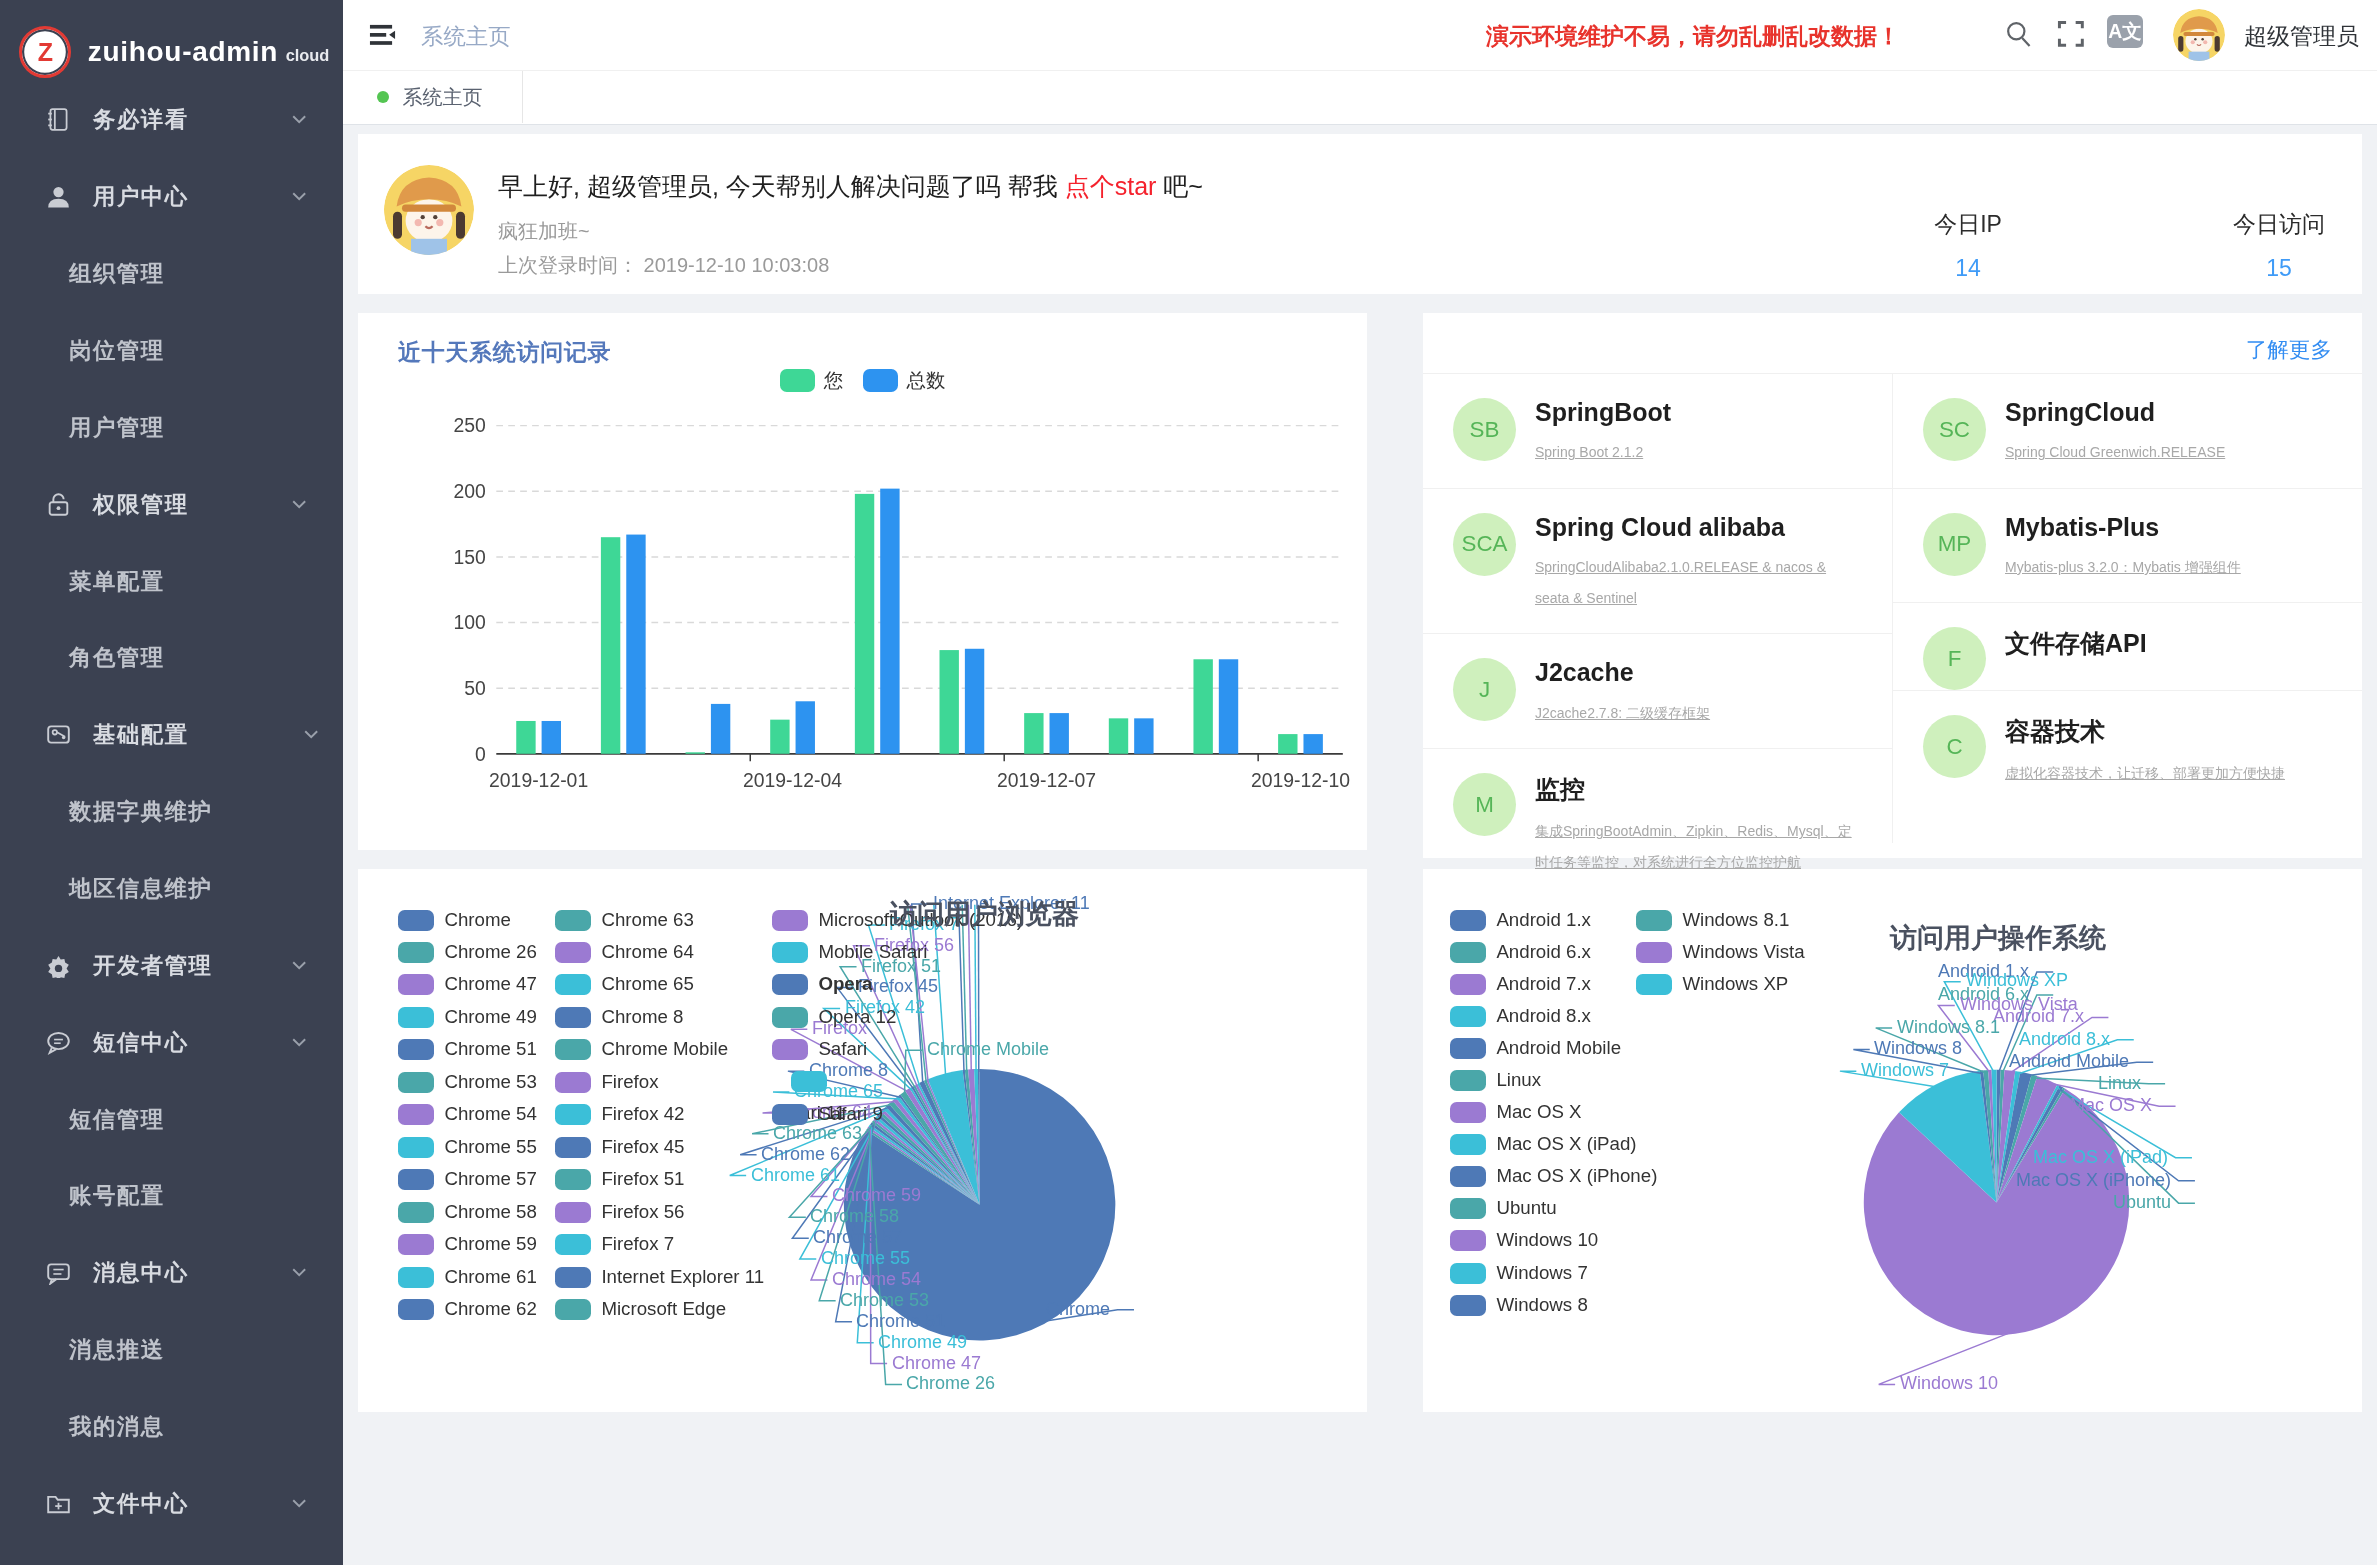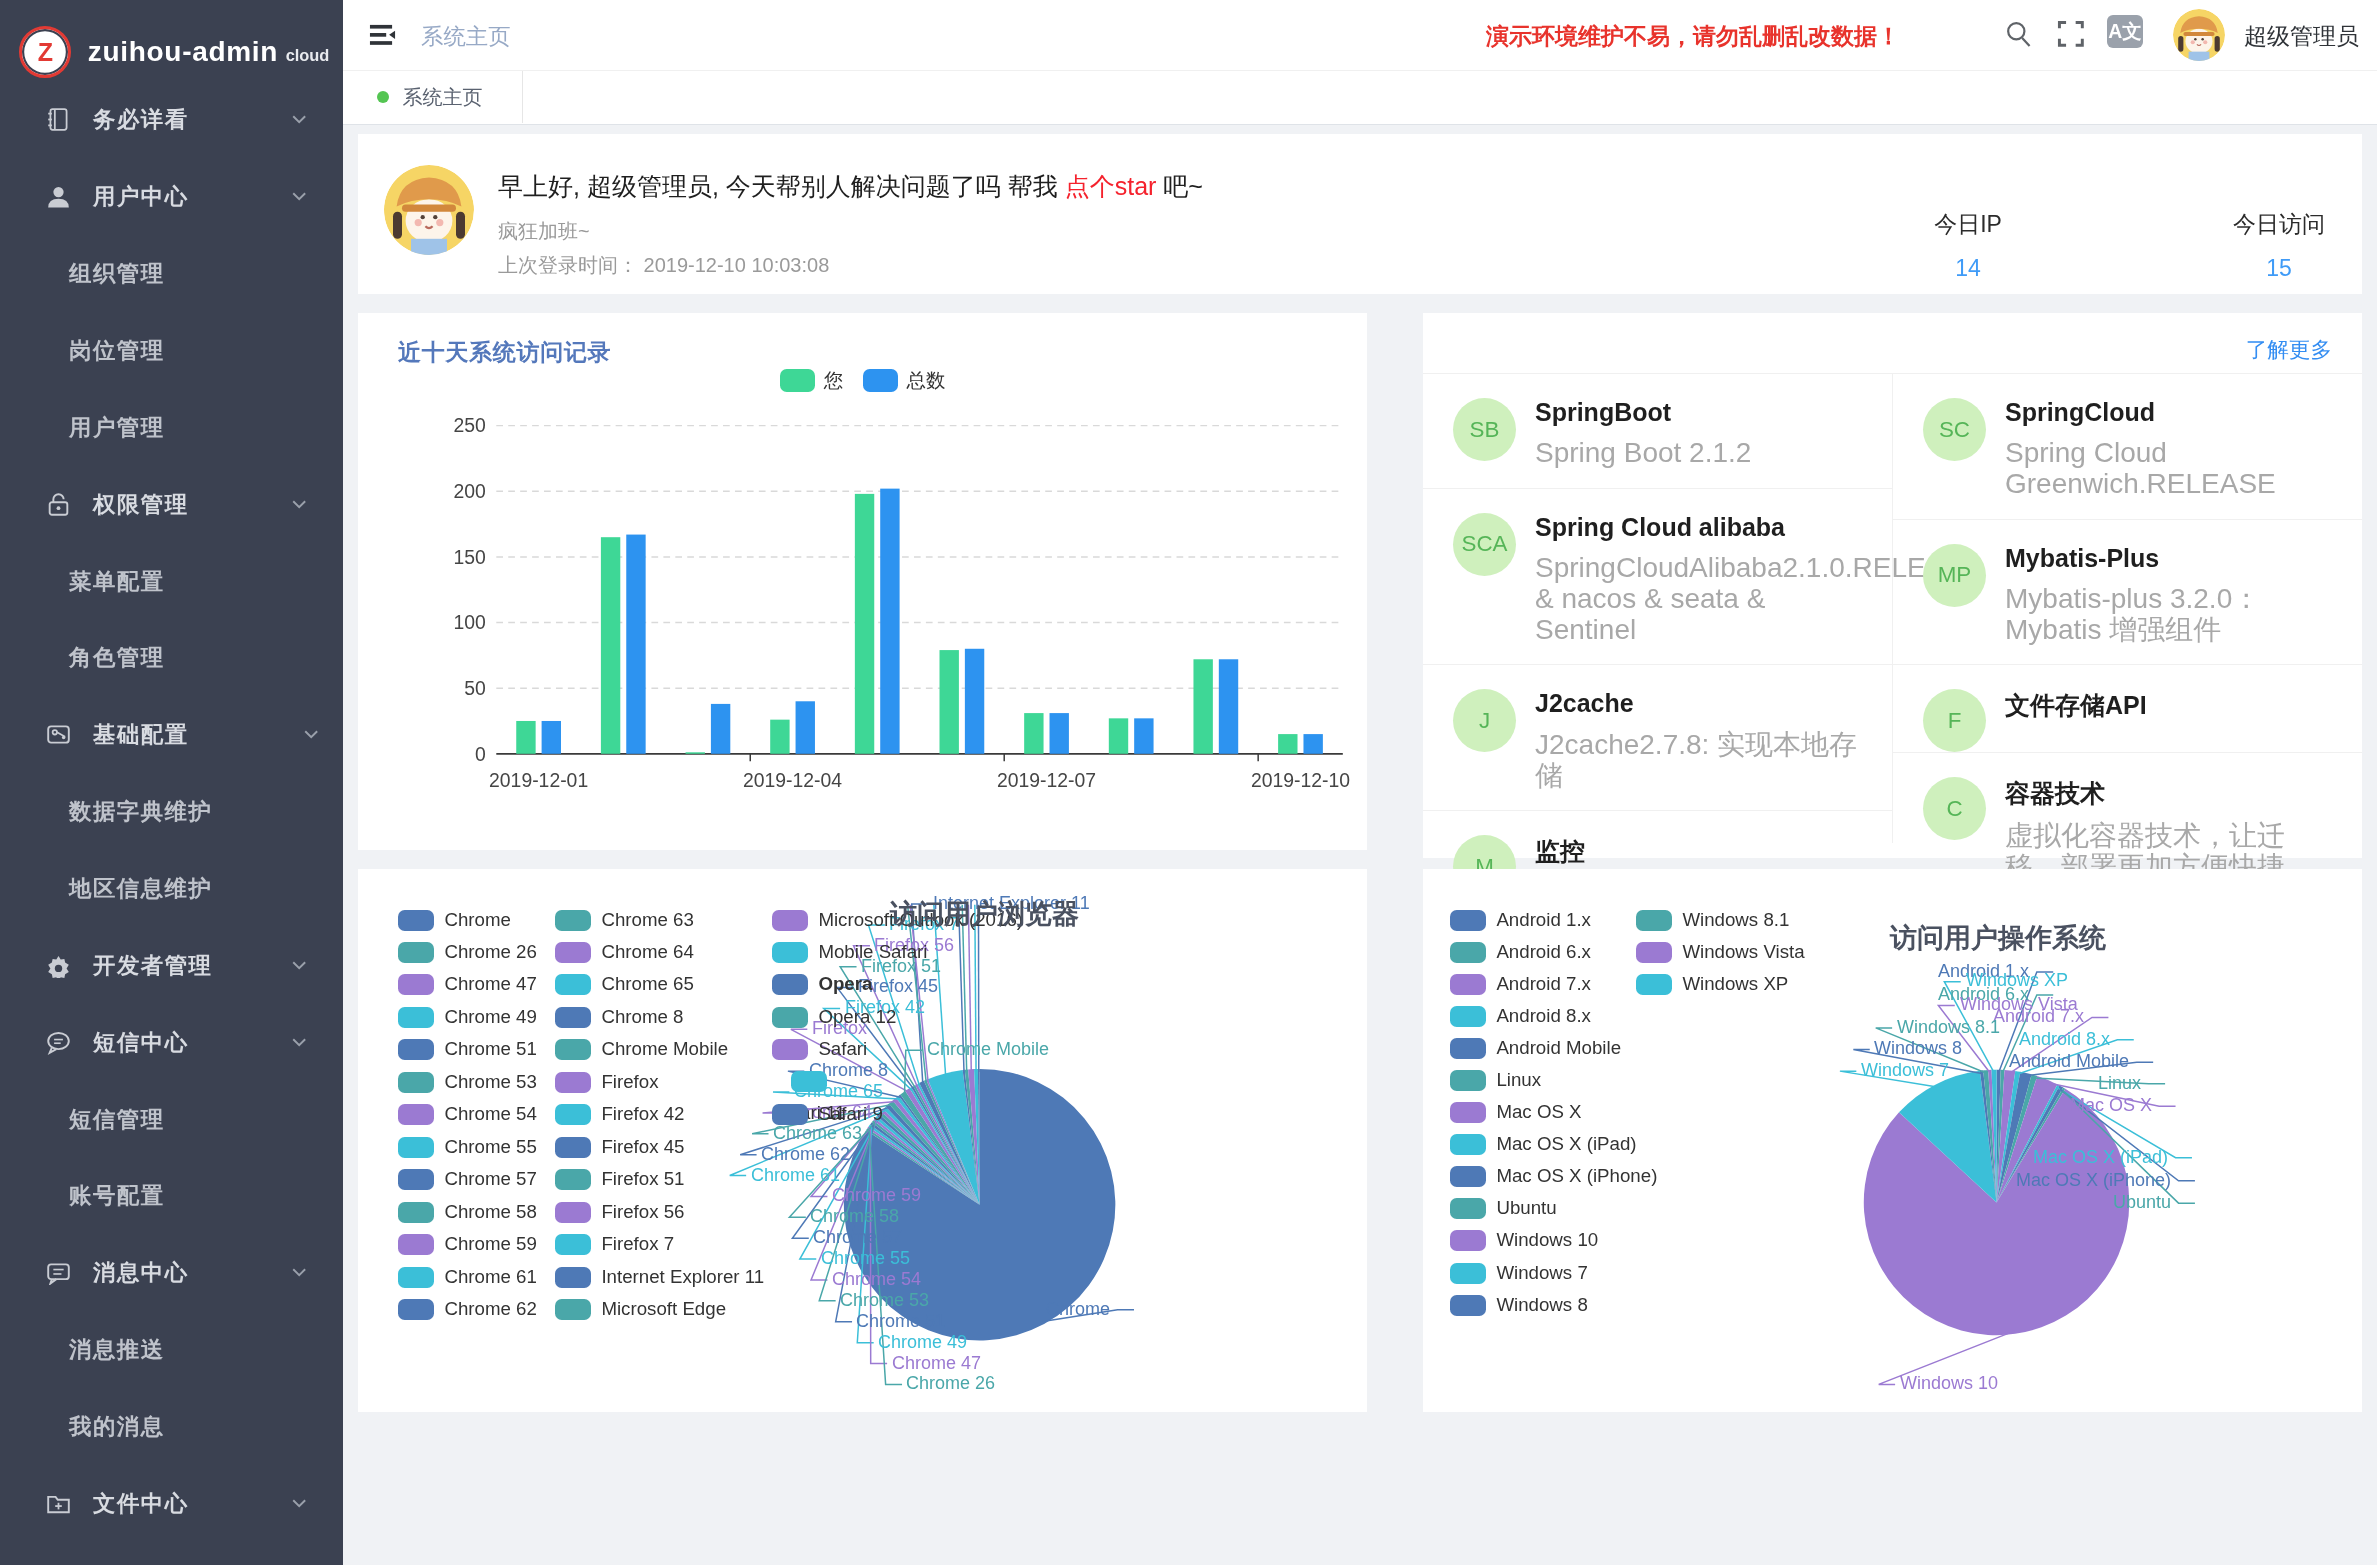--- a/index.html
+++ b/index.html
@@ -52,21 +52,21 @@
   .bl-item{display:flex;align-items:center;gap:9px;cursor:pointer;}
   .bl-swatch{width:35px;height:22.4px;border-radius:6.7px;}
   .bl-label{font-size:19.4px;color:#333;}
   #tech-card{left:1423px;top:313px;width:939px;height:545px;}
   #more-link{position:absolute;right:30px;top:22.4px;font-size:21.6px;color:#338df2;cursor:pointer;}
   .tech-col{position:absolute;top:60px;width:469px;}
   .tech-row{position:relative;border-top:0.7px solid #f0f0f0;padding:19.4px 22.4px 19.4px 112px;min-height:82px;box-sizing:border-box;}
   .tech-avatar{position:absolute;left:30px;top:24px;width:63px;height:63px;border-radius:50%;background:#cff0bd;
     color:#56b558;display:flex;align-items:center;justify-content:center;font-size:22.4px;}
   .tech-title{font-size:25px;font-weight:bold;color:#1f1f1f;margin:4.5px 0 10.4px 0;}
-  .tech-desc{font-size:28px;color:#a8a8a8;line-height:31px;max-width:328px;}
+  .tech-desc{font-size:14px;color:#a8a8a8;line-height:31px;max-width:328px;text-decoration:underline;}
   #tech-divider{position:absolute;left:469px;top:60px;width:0.7px;height:470px;background:#f0f0f0;}
   #pie1-card{left:358px;top:869px;width:1009px;height:543px;}
   #pie2-card{left:1423px;top:869px;width:939px;height:543px;}
   .pie-title{position:absolute;font-size:27px;font-weight:bold;color:#4a5160;z-index:6;white-space:nowrap;}
   .pie-legend-item{position:absolute;display:flex;align-items:center;gap:10.4px;z-index:5;cursor:pointer;}
   .pl-swatch{width:36px;height:21px;border-radius:6.7px;}
   .pl-label{font-size:18.7px;color:#333;white-space:nowrap;}
   .pie-svg{position:absolute;left:0;top:0;z-index:1;}
   .callout{position:absolute;font-size:18px;white-space:nowrap;z-index:2;}
   svg text{font-family:"Liberation Sans","DejaVu Sans",sans-serif;}
@@ -359,21 +359,21 @@
           <div class="tech-desc">Spring Boot 2.1.2</div>
         </div>
         <div class="tech-row">
           <div class="tech-avatar">SCA</div>
           <div class="tech-title">Spring Cloud alibaba</div>
           <div class="tech-desc">SpringCloudAlibaba2.1.0.RELEASE &amp; nacos &amp; seata &amp; Sentinel</div>
         </div>
         <div class="tech-row">
           <div class="tech-avatar">J</div>
           <div class="tech-title">J2cache</div>
-          <div class="tech-desc">J2cache2.7.8: 实现本地存储</div>
+          <div class="tech-desc">J2cache2.7.8: 二级缓存框架</div>
         </div>
         <div class="tech-row">
           <div class="tech-avatar">M</div>
           <div class="tech-title">监控</div>
           <div class="tech-desc">集成SpringBootAdmin、Zipkin、Redis、Mysql、定时任务等监控，对系统进行全方位监控护航</div>
         </div>
       </div>
     <div class="tech-col" style="left:470px;" id="tech-right">
         <div class="tech-row">
           <div class="tech-avatar">SC</div>

